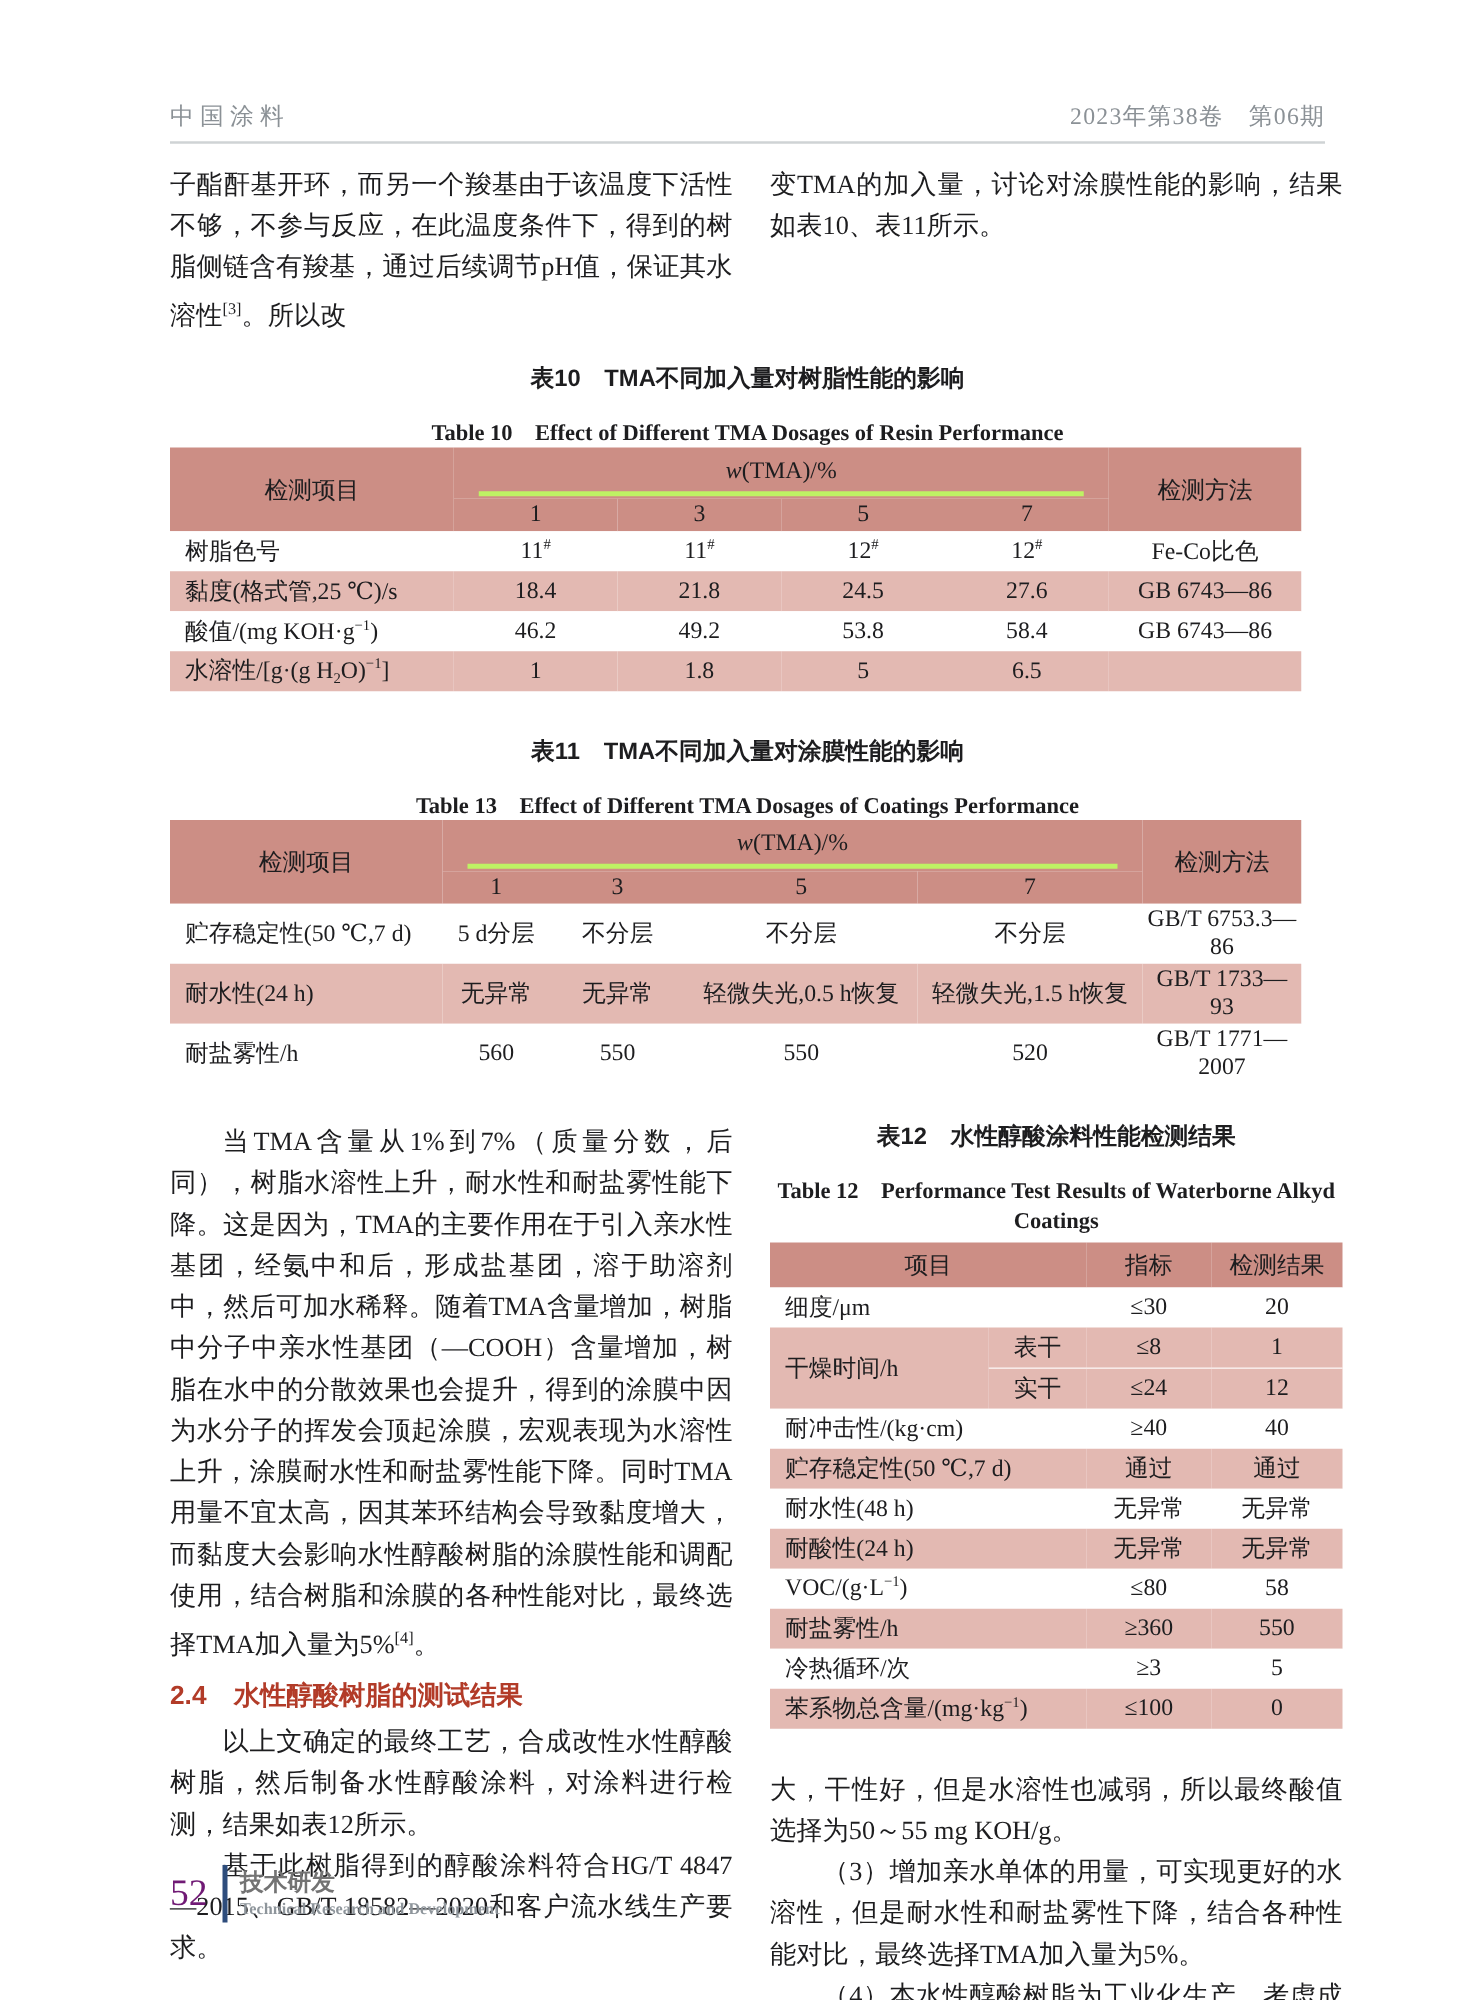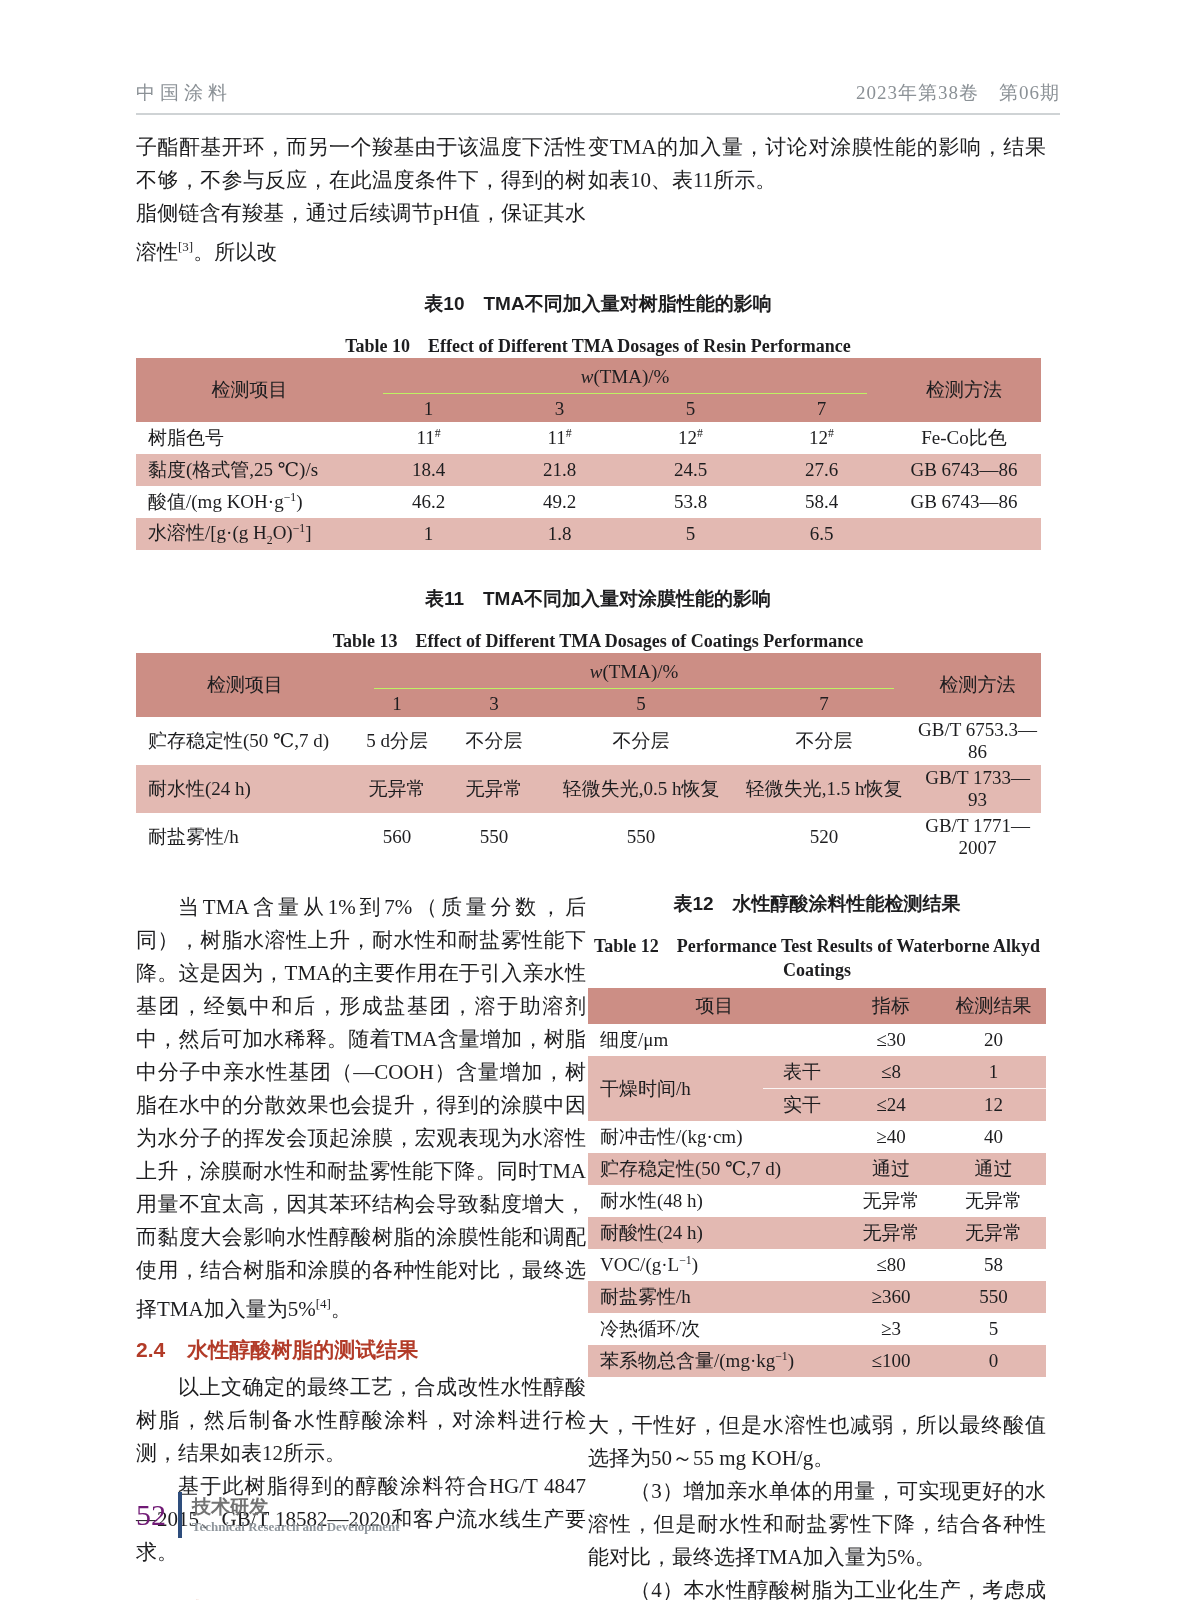--- a/index.html
+++ b/index.html
@@ -8,41 +8,41 @@
   .content{margin:0 127px 0 136px;width:924px;}
 
   
   .page-header{display:flex;justify-content:space-between;align-items:flex-end;
                padding-top:80px;font-size:19px;color:#8b9196;}
   .journal-name{letter-spacing:5px;}
   .issue-info{letter-spacing:1px;}
   .header-rule{border:none;border-top:2px solid #cfd3d5;margin:7px 0 0 0;height:0;}
 
   
-  .cols{display:flex;gap:2px;}
+  .cols{display:flex;gap:30px;}
   .col-l{flex:0 0 450px;width:450px;}
   .col-r{flex:0 0 458px;width:458px;}
   p.body-text{margin:0;font-size:21px;line-height:33px;text-align:justify;text-indent:2em;}
   p.no-indent{text-indent:0;}
   .intro{margin-top:16px;}
   sup{font-size:62%;}
   sub{font-size:62%;}
 
   
   .cap-cn{text-align:center;font-family:"Liberation Sans","DejaVu Sans",sans-serif;
           font-weight:bold;font-size:19px;line-height:25px;}
   .cap-en{text-align:center;font-weight:bold;font-size:18px;line-height:24px;margin-top:18px;}
 
   
   table.jt{border-collapse:collapse;width:905px;table-layout:fixed;font-size:19px;}
   table.jt th,table.jt td{font-weight:normal;padding:2px 4px;}
   thead.band{background:#cc8e85;}
   .th-item,.th-method{font-size:19px;text-align:center;}
   .group-inner{display:block;margin:0 16px;padding:6px 0 5px 0;text-align:center;
-               border-bottom:1px solid #bef264;}
+               border-bottom:4px solid #bef264;}
   .dosage-row th{padding:4px 4px 7px 4px;text-align:center;}
   tr.row-pink{background:#e3b9b2;}
   tr.row-white{background:#ffffff;}
   table.jt td{height:28px;text-align:center;}
   table.jt td.lbl{text-align:left;padding-left:12px;}
   
   table.jt12{width:458px;}
   table.jt12 thead.band th{padding:5px 0;text-align:center;}
   .row-dry2 td{border-top:1px solid rgba(255,255,255,.85);}
   .t-block{margin-top:22px;}

